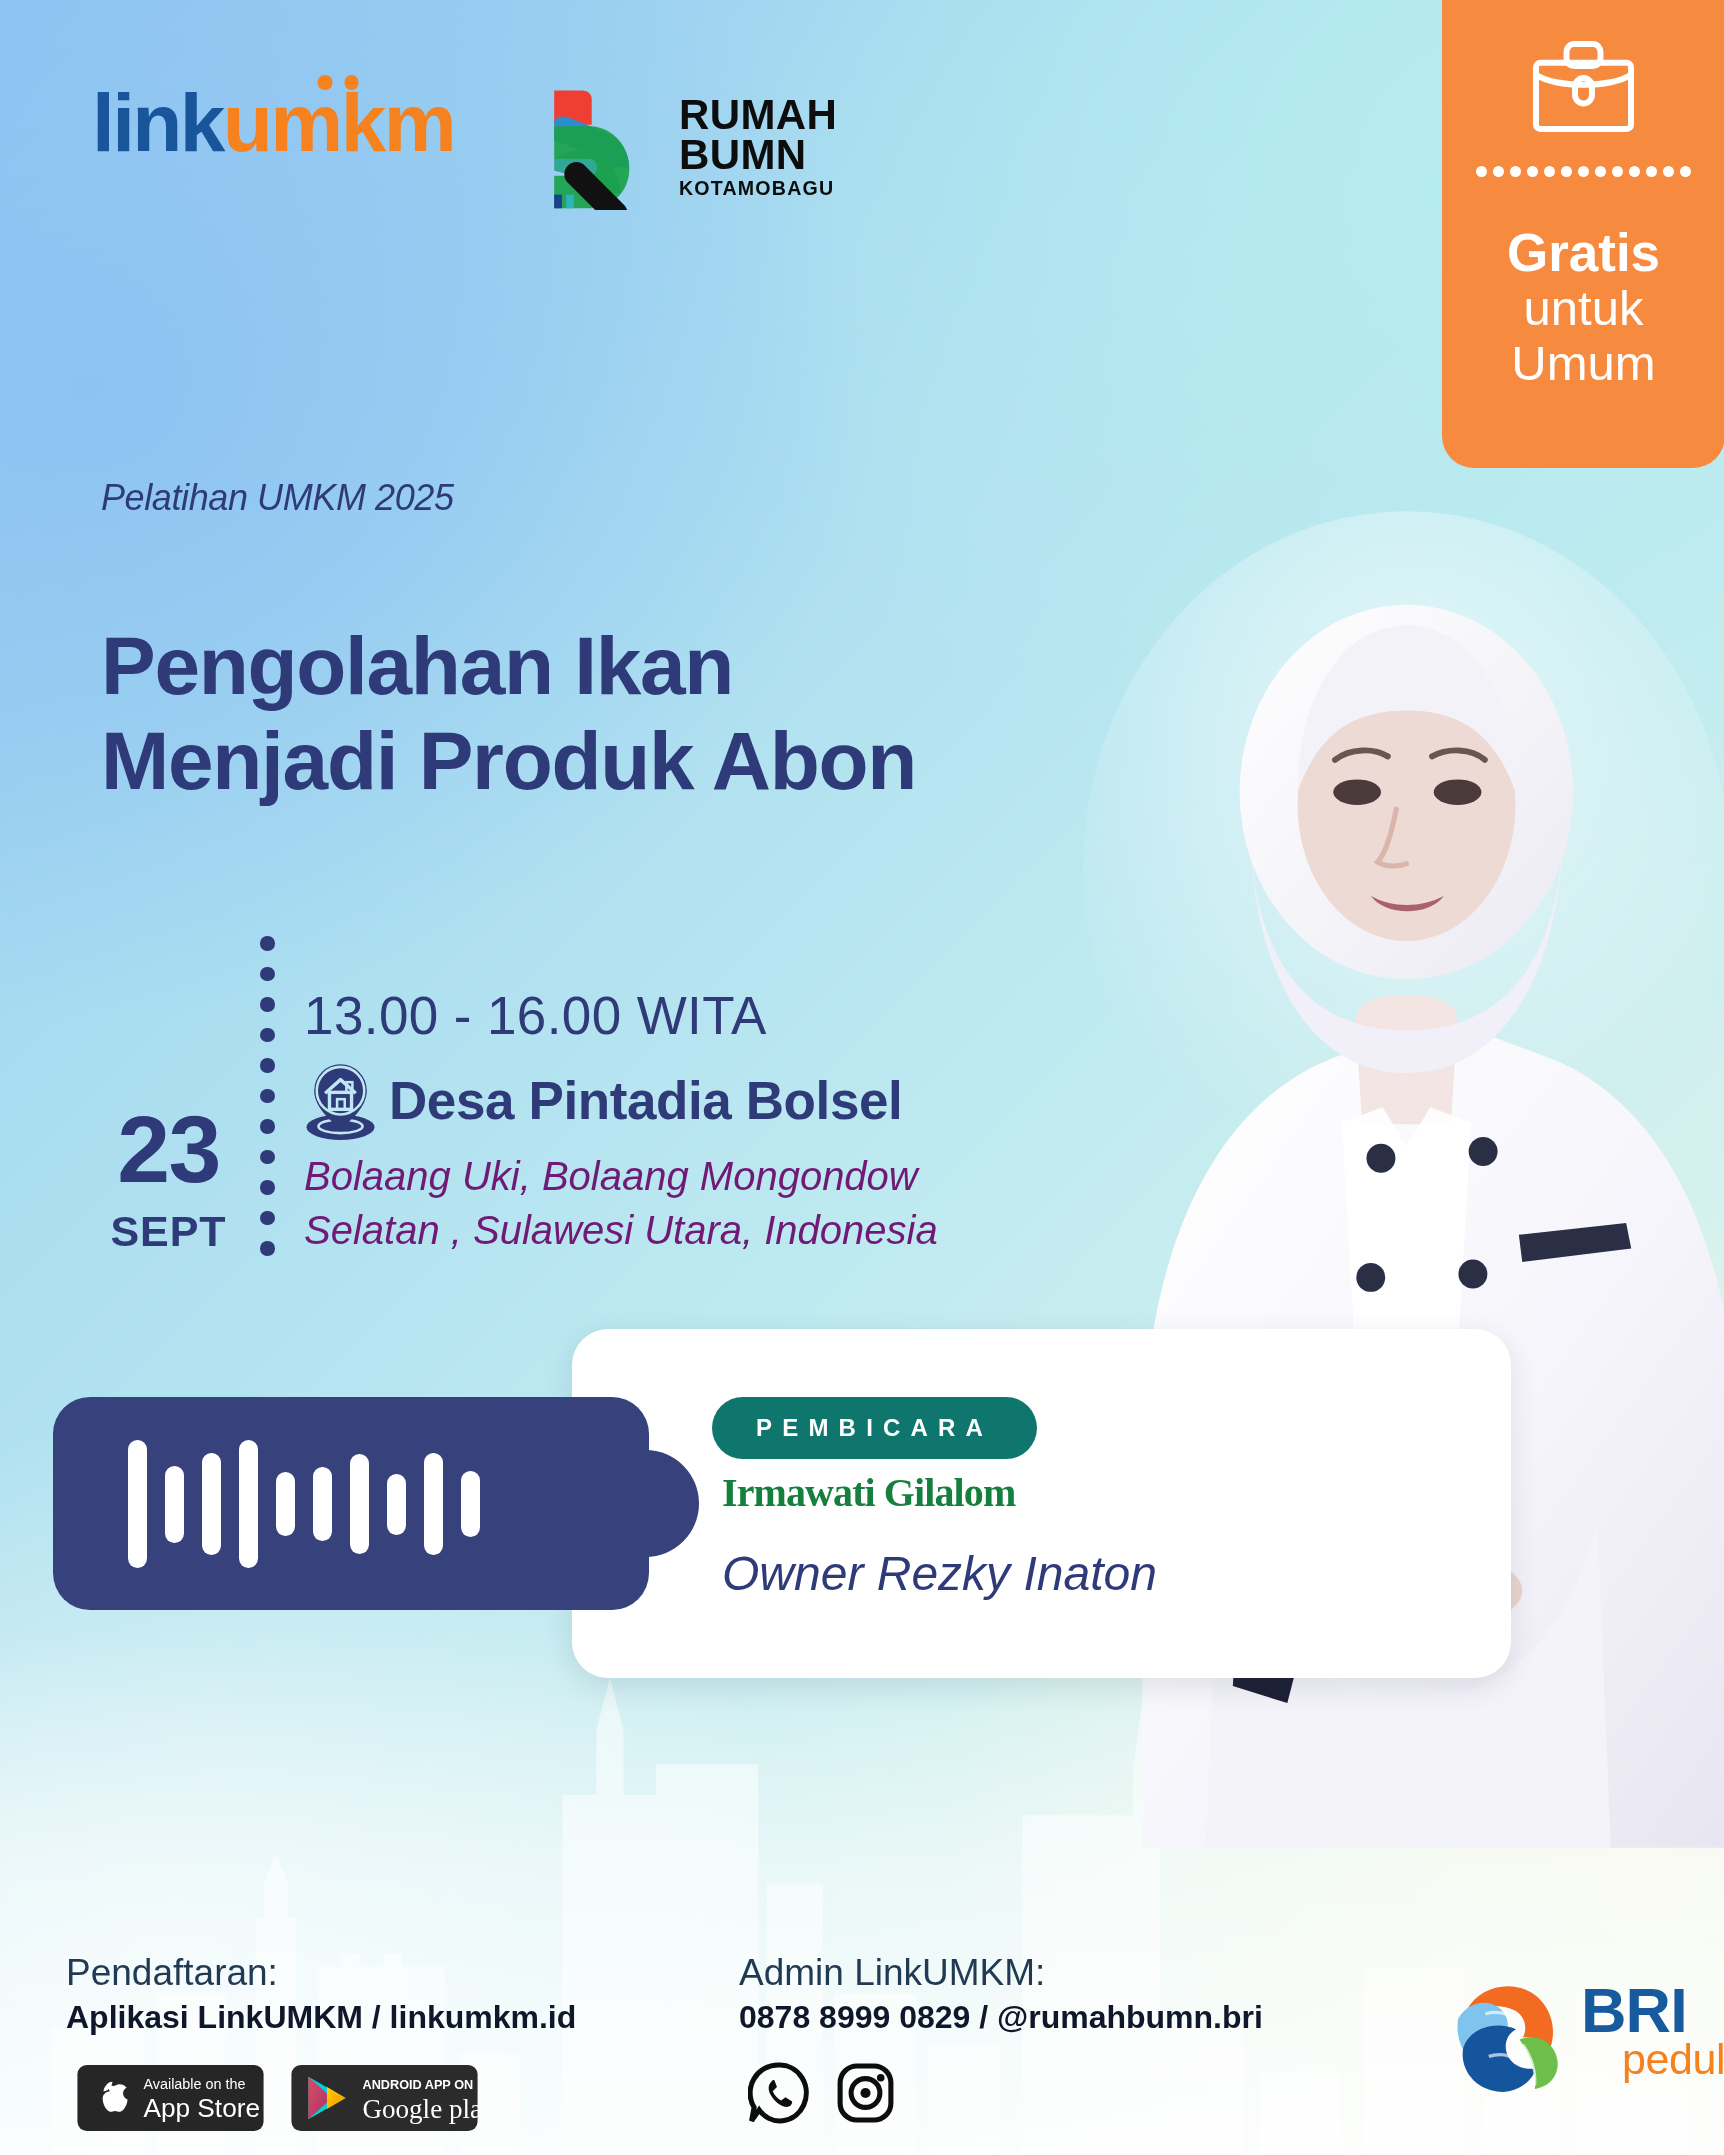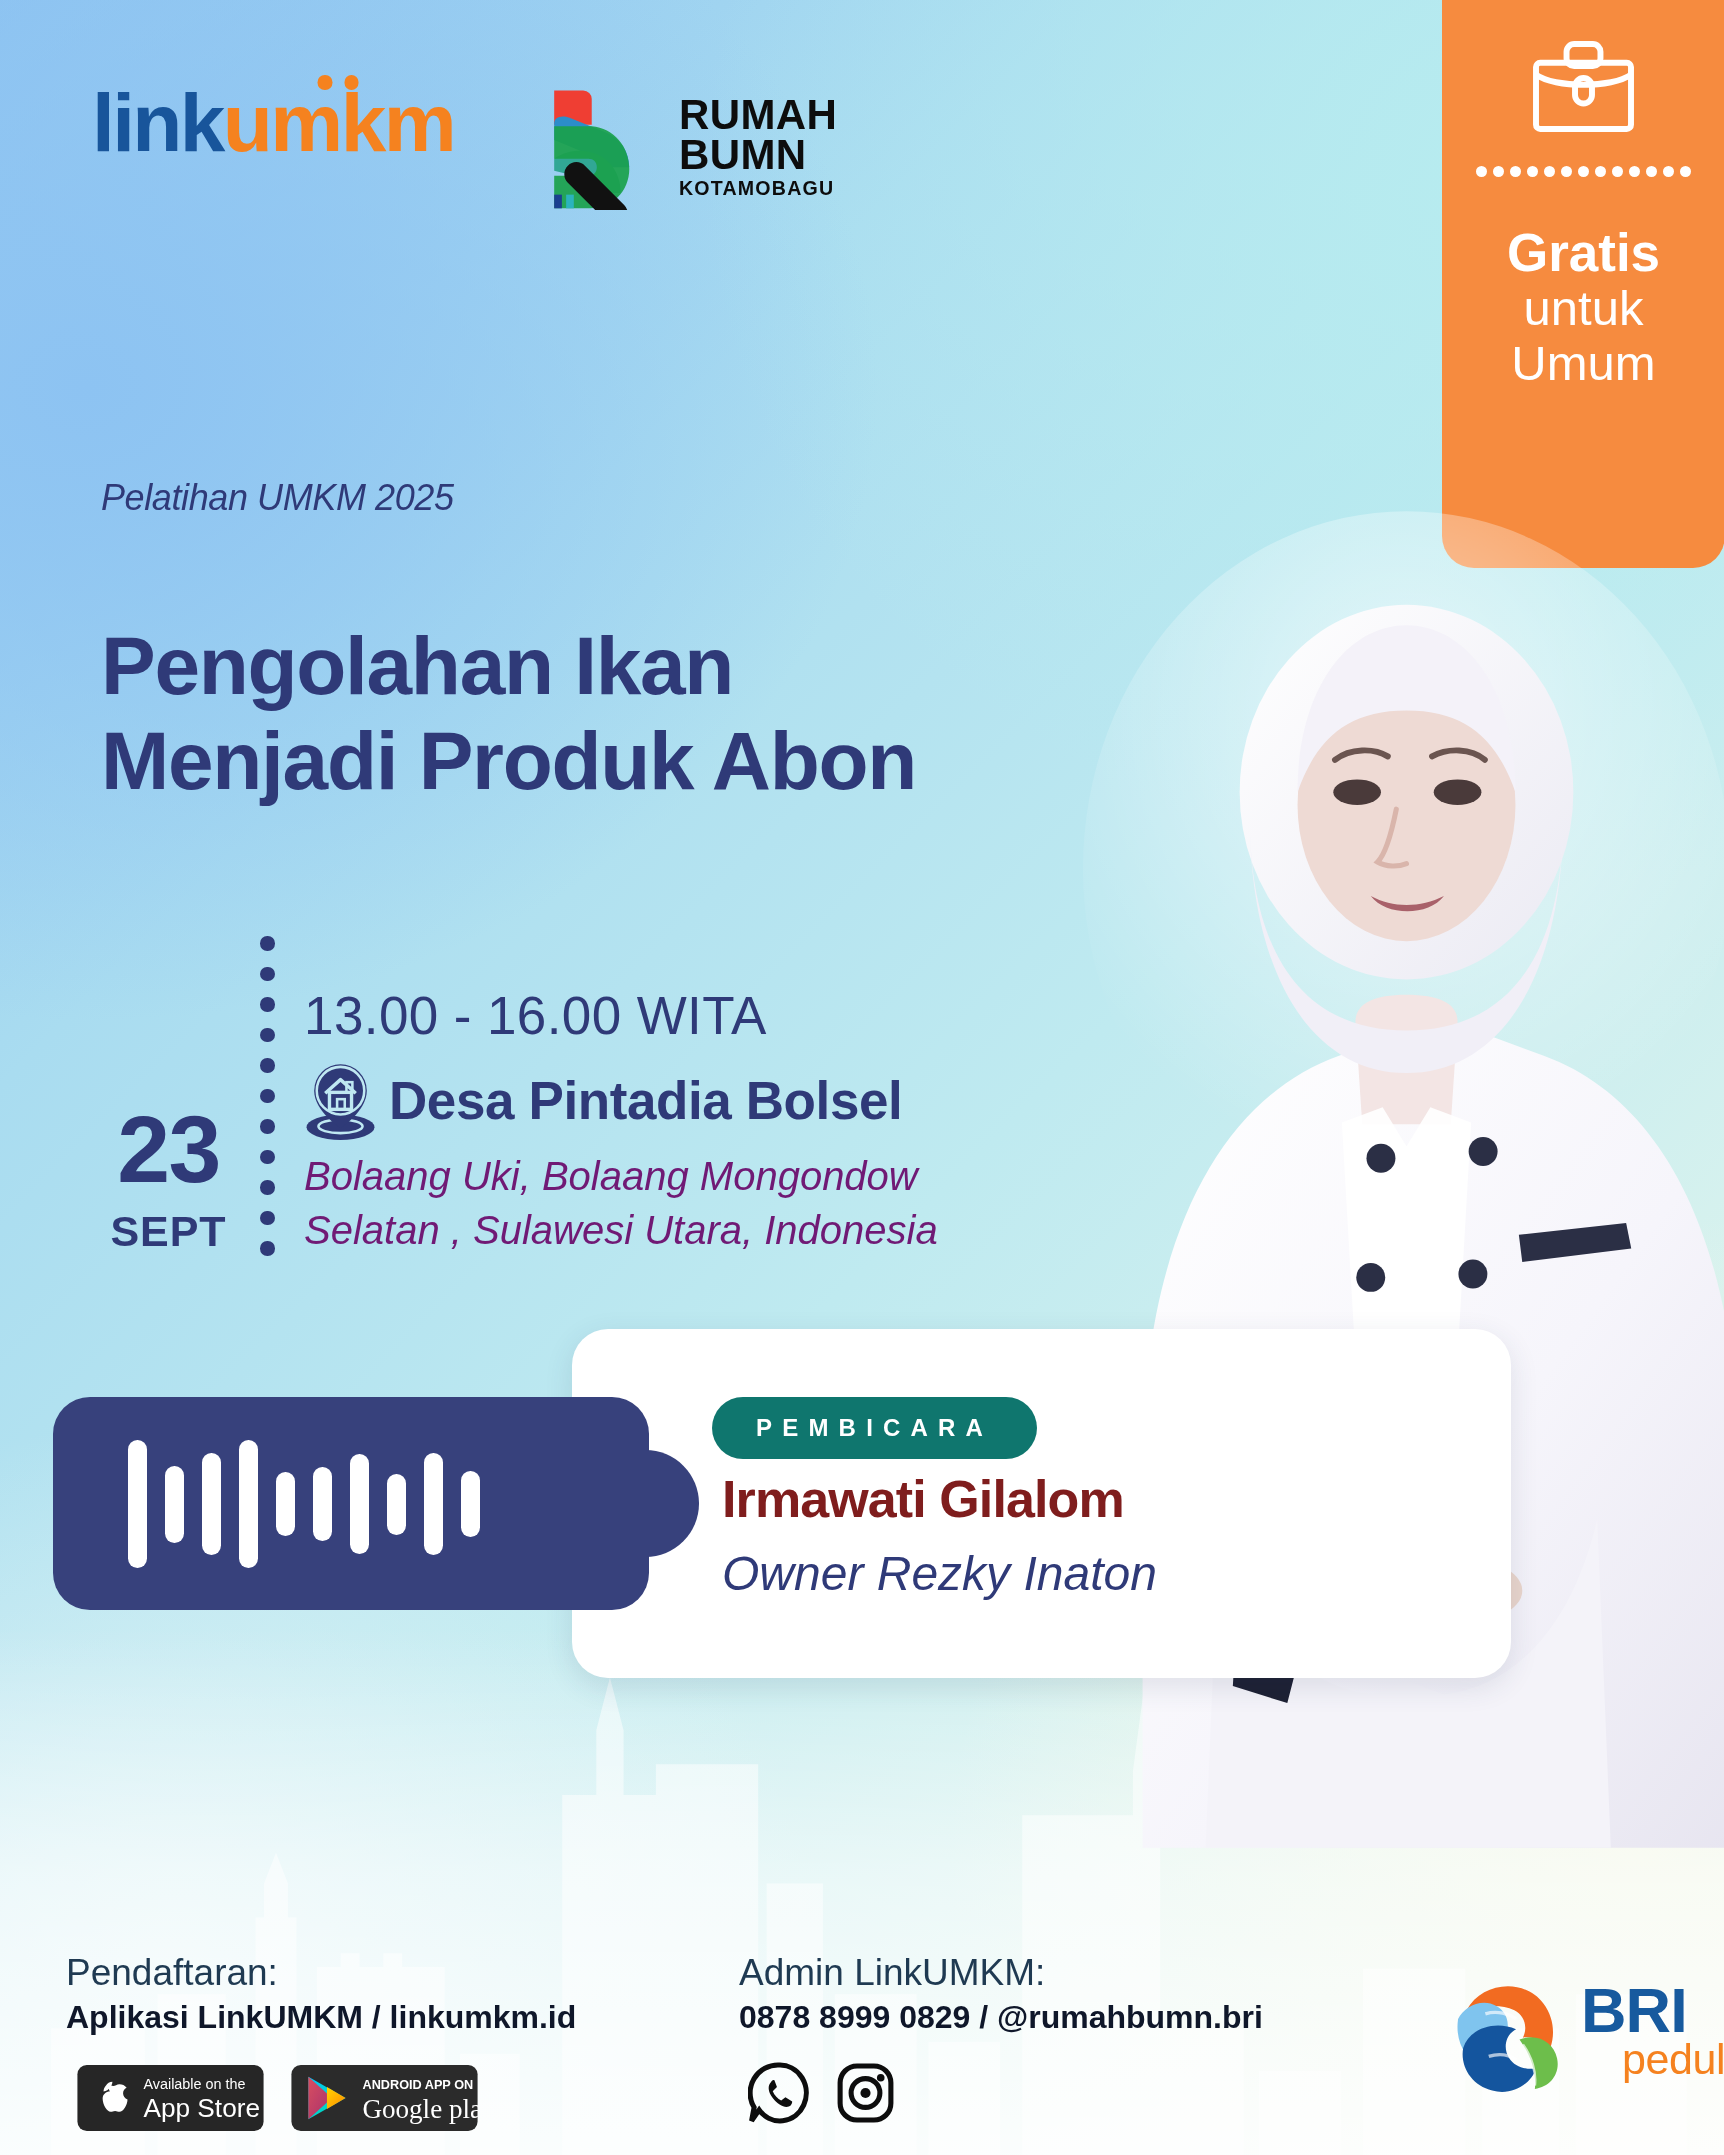--- a/index.html
+++ b/index.html
@@ -35,21 +35,21 @@
   .lk-link { color:#18559b; }
   .lk-umkm { color:#f5821f; position:relative; }
   .lk-dots { position:absolute; left:50%; top:-1.7px; transform:translateX(-50%); display:flex; gap:12px; }
   .lk-dots i { width:14.5px; height:14.5px; border-radius:50%; background:#f5821f; display:block; }
   .rbumn { display:flex; align-items:center; gap:19px; }
   .rbumn-text { line-height:.96; }
   .rbumn-text .l1, .rbumn-text .l2 { font-size:42px; font-weight:800; color:#0d0d0d; letter-spacing:0.4px; }
   .rbumn-text .l3 { font-size:19.6px; font-weight:800; color:#0d0d0d; letter-spacing:1.2px; margin-top:3.4px; }
   
   .gratis {
-    position:absolute; right:0; top:0; width:283px; height:568px;
+    position:absolute; right:0; top:0; width:283px; height:468px;
     background:#f68b3f; border-radius:0 0 32px 32px;
     display:flex; flex-direction:column; align-items:center;
   }
   .gratis .case { margin-top:39px; }
   .gratis .dots { margin-top:32px; width:215px; display:flex; justify-content:space-between; }
   .gratis .dots i { width:11px; height:11px; border-radius:50%; background:#fff; display:block; }
   .gratis .g1 { margin-top:48px; font-size:53px; font-weight:700; color:#fff; line-height:1.05; }
   .gratis .g2 { font-size:49px; font-weight:400; color:#fff; line-height:1.12; }
   .gratis .g3 { font-size:49px; font-weight:400; color:#fff; line-height:1.12; }
   
@@ -89,21 +89,21 @@
     position:absolute; left:572px; top:1329px; width:939px; height:349px;
     background:#fff; border-radius:36px; box-shadow:0 8.5px 29px rgba(45,60,90,.12);
   }
   .spk-pill {
     position:absolute; left:712px; top:1397px;
     padding:17px 44px; background:#0f766e; border-radius:41px;
     font-size:24px; font-weight:600; color:#fff; letter-spacing:10.2px;
   }
   .spk-name {
     position:absolute; left:722px; top:1469px;
-    font-size:52px; font-weight:800; color:#7f1d1d; letter-spacing:-0.9px;
+    font-size:40px; font-weight:800; color:#15803d; letter-spacing:-0.9px;font-family:Liberation Serif, serif;
   }
   .spk-role {
     position:absolute; left:722px; top:1546px;
     font-size:48px; font-style:italic; font-weight:400; color:#2f3a78;
   }
   
   .ft-reg { position:absolute; left:66px; top:1952px; }
   .ft-adm { position:absolute; left:739px; top:1952px; }
   .ft-lbl { font-size:37px; font-weight:400; color:#1f3a52; }
   .ft-val { font-size:32px; font-weight:700; color:#0f172a; margin-top:5.1px; white-space:nowrap; }

